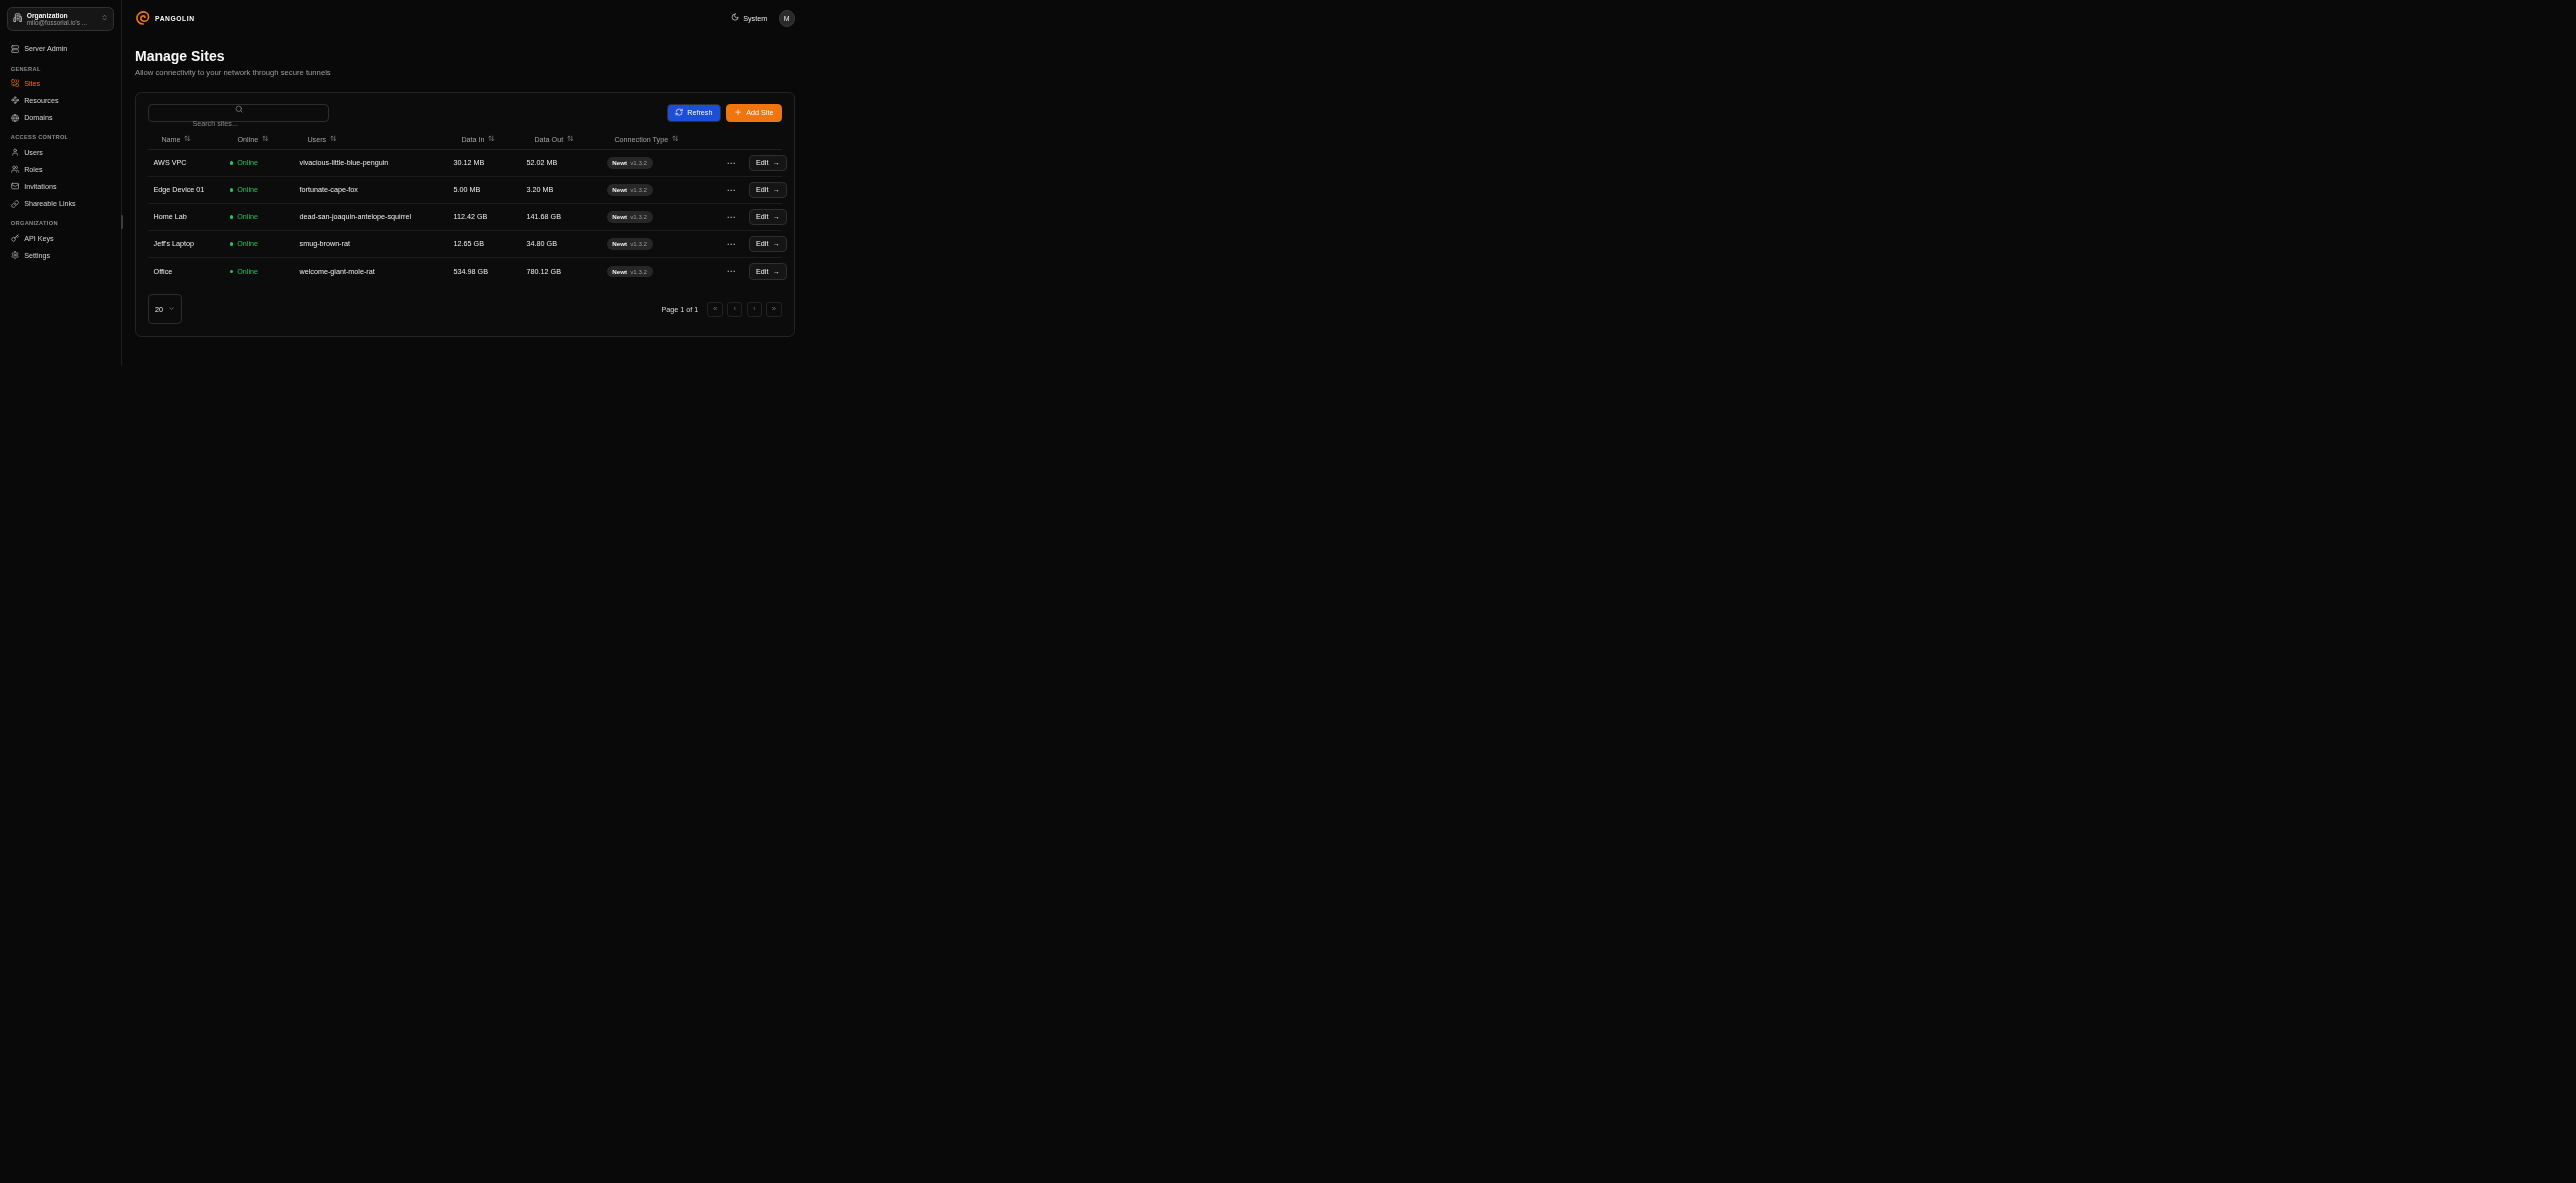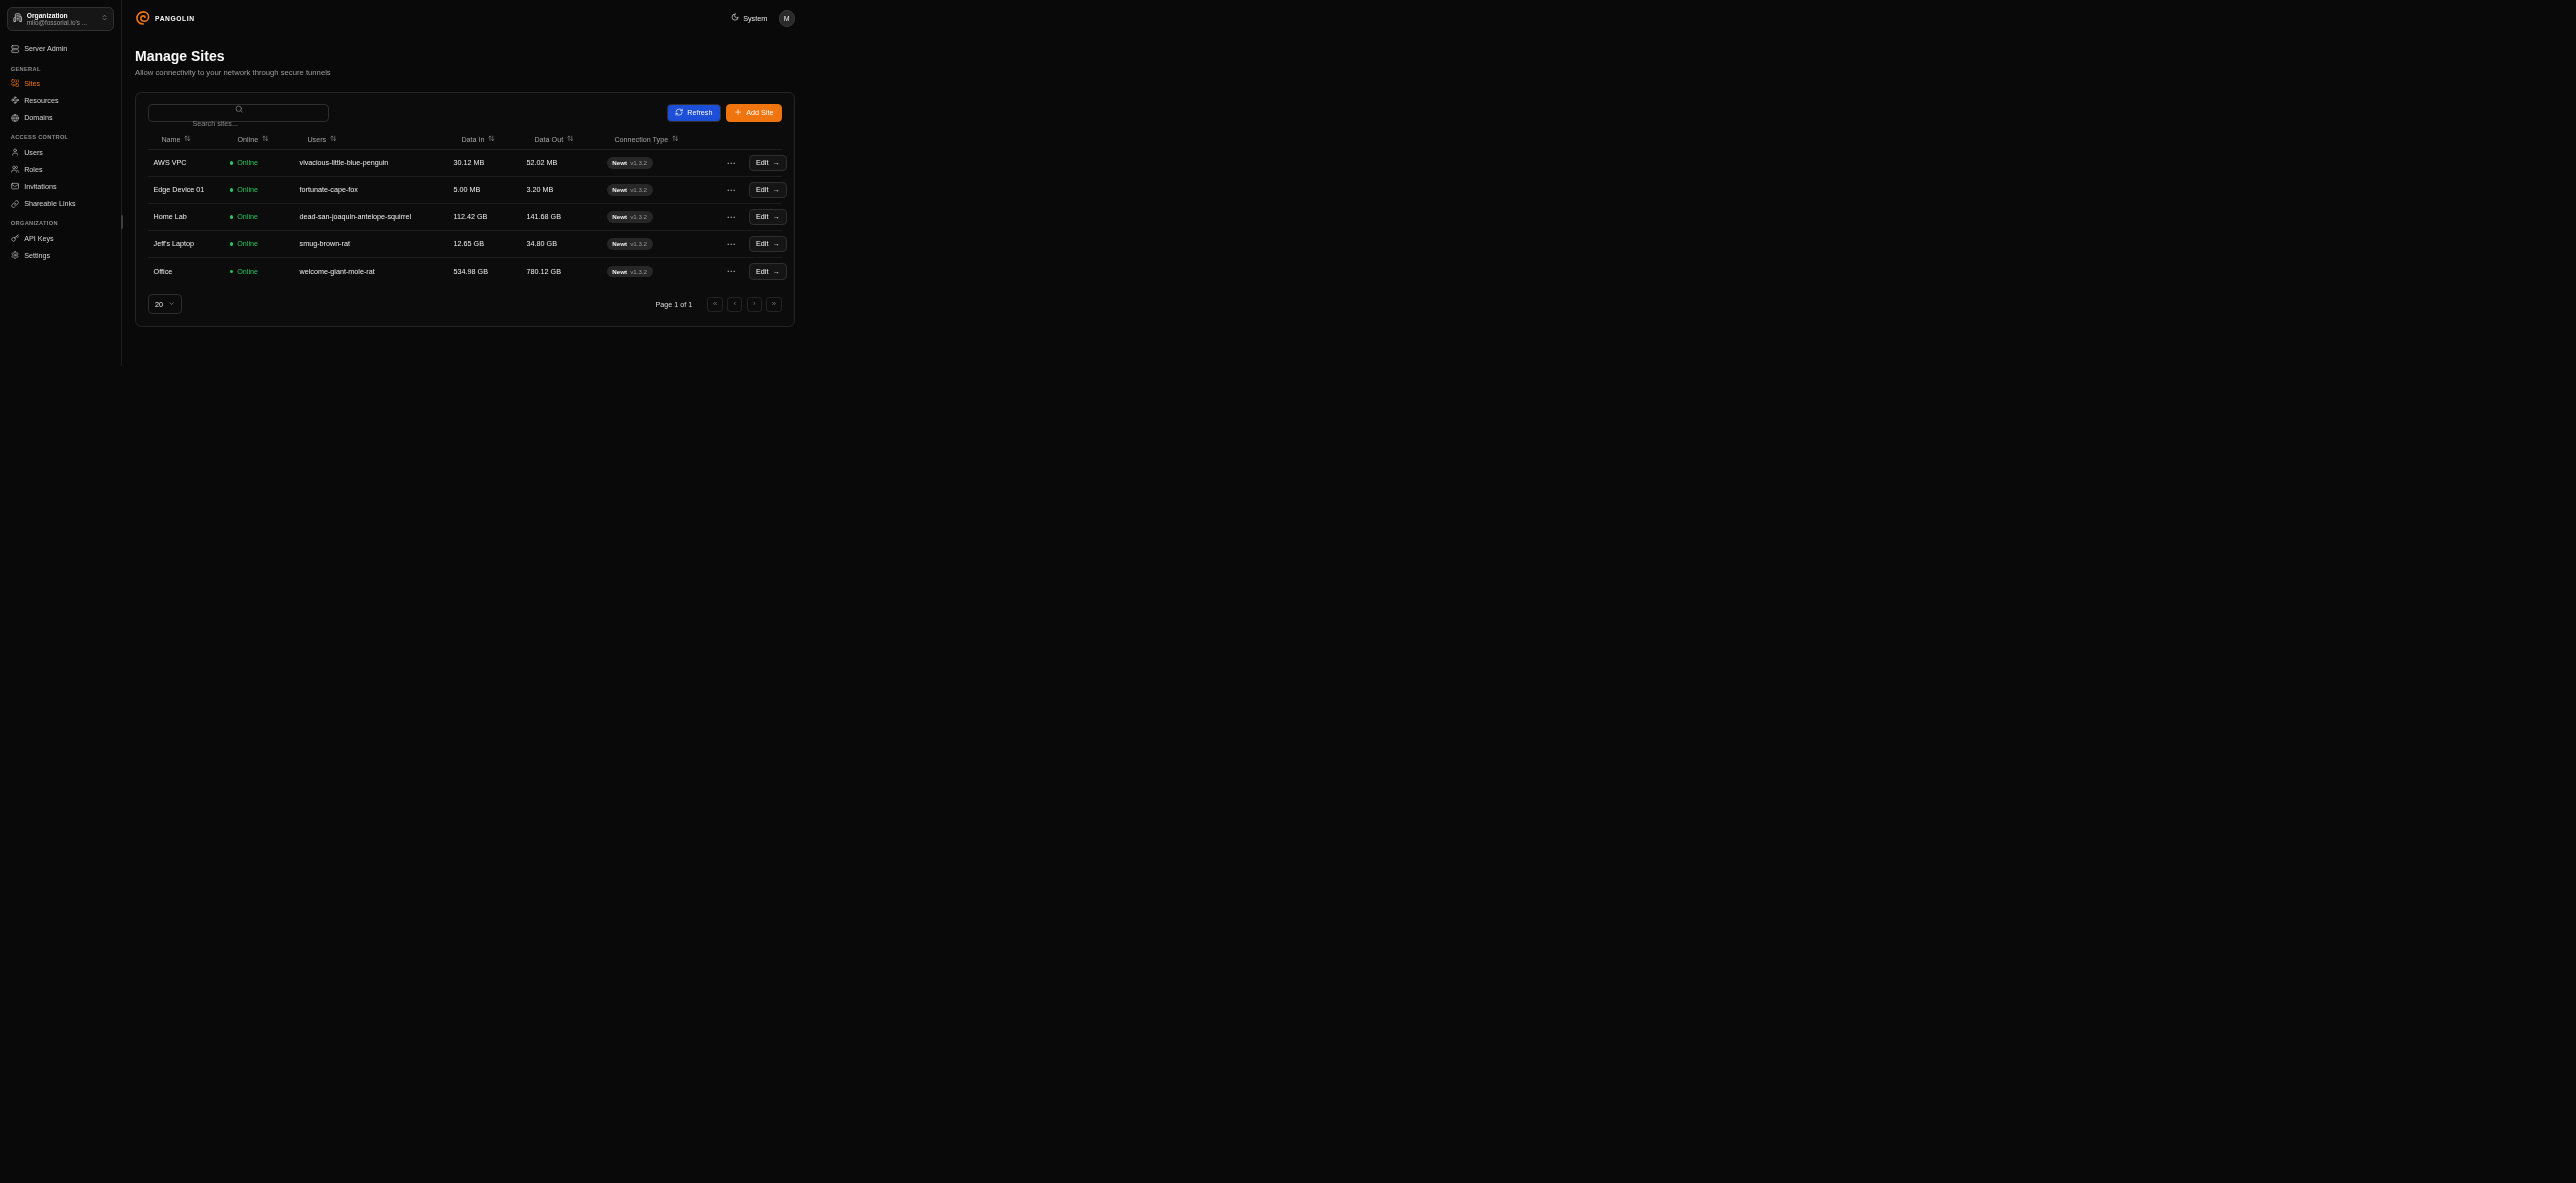--- a/index.html
+++ b/index.html
@@ -71,23 +71,23 @@
   .badge { display:inline-flex; align-items:center; gap:3.1px; background:#272727; border-radius:515px; padding:2.1px 5.7px; }
   .badge-type { font-size:6.2px; font-weight:700; color:#f0f0f0; }
   .badge-ver { font-size:6.2px; color:#9a9a9a; }
   .actions-cell { display:flex; align-items:center; justify-content:flex-end; gap:11.3px; padding-right:3.1px; }
   .ellipsis-btn { background:none; border:none; color:#d4d4d4; font-size:8.8px; cursor:pointer; line-height:1; padding:1px 2.1px; font-family:inherit; }
   .edit-btn { height:16.5px; padding:0 6.2px; gap:4.1px; font-size:7.2px; background:#151515; border:0.5px solid #2f2f2f; color:#fafafa; }
   .edit-arrow { font-size:7.2px; line-height:1; }
 
   
   .table-footer { display:flex; align-items:center; justify-content:space-between; margin-top:9.3px; }
-  .page-size { display:flex; align-items:center; gap:4.6px; height:20px; padding:0 5.7px; border:0.5px solid #2e2e2e; border-radius:4.1px; font-size:7.2px; color:#ededed; cursor:pointer; background:transparent; }
+  .page-size { display:flex; align-items:center; gap:4.6px; height:30px; padding:0 5.7px; border:0.5px solid #2e2e2e; border-radius:4.1px; font-size:7.2px; color:#ededed; cursor:pointer; background:transparent; }
   .page-size .chev { color:#9a9a9a; }
-  .footer-right { display:flex; align-items:center; gap:11px; }
+  .footer-right { display:flex; align-items:center; gap:5px; }
   .page-info { font-size:7.2px; color:#dcdcdc; margin-right:4.1px; }
   .pager { display:flex; gap:4.1px; }
   .pager-btn { width:15.5px; height:15.5px; border:0.5px solid #232323; background:transparent; color:#707070; border-radius:3.1px; font-size:7.7px; display:flex; align-items:center; justify-content:center; cursor:pointer; font-family:inherit; padding-bottom:1px; }
 </style>
 </head>
 <body>
 
 <div class="app">
 
   <aside class="sidebar">

